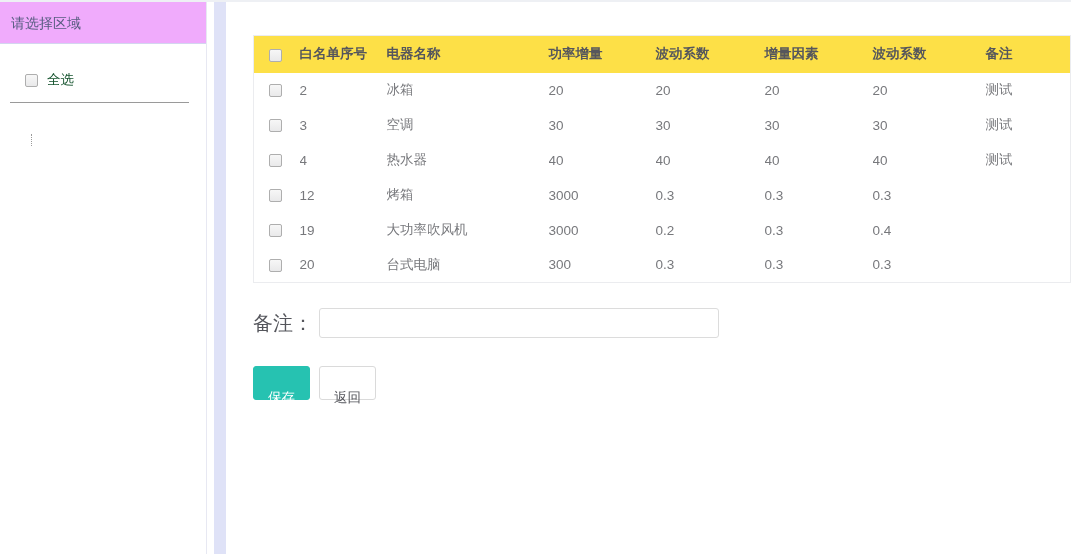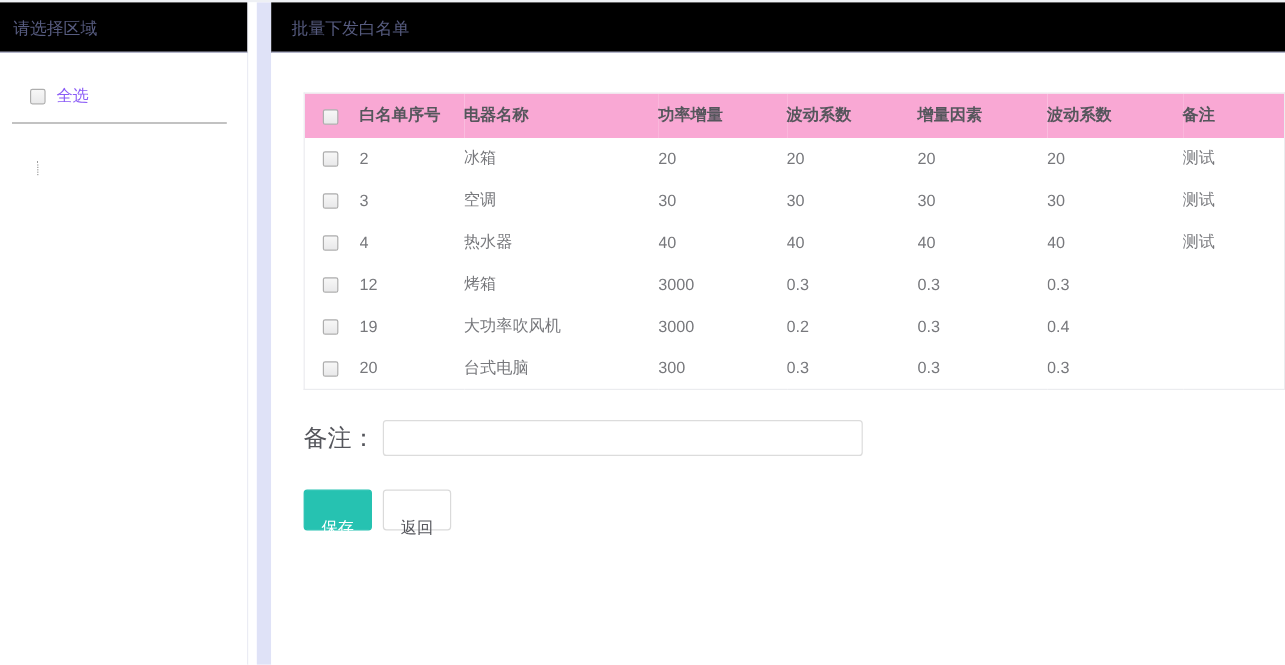--- a/index.html
+++ b/index.html
@@ -19,34 +19,34 @@
   
   .sidebar {
     width: 207px;
     background: #fff;
     border-right: 1px solid #e7e8f2;
     flex: 0 0 207px;
   }
   .panel-header {
     height: 42px;
     line-height: 42px;
-    background: #000000;
+    background: #f0abfc;
     border-bottom: 1px solid #d3d5ef;
     color: #575c80;
     font-size: 14px;
     padding: 0 11px;
     white-space: nowrap;
     overflow: hidden;
   }
   .select-all-row {
     display: flex;
     align-items: center;
     margin: 27px 0 0 25px;
     font-size: 13.5px;
-    color: #8b5cf6;
+    color: #14532d;
   }
   .select-all-row .cb { margin-right: 9px; }
   .sidebar-divider {
     margin: 13px 17px 0 10px;
     border-top: 1px solid #9a9a9a;
   }
   .tree {
     margin: 15px 0 0 25px;
     position: relative;
     font-size: 13px;
@@ -102,21 +102,21 @@
   .main .panel-header { padding-left: 17px; }
   .main-body { padding-left: 27px; }
 
   table.wl-table {
     width: 100%;
     border-collapse: collapse;
     margin-top: 33px;
     border: 1px solid #ebecef;
     table-layout: fixed;
   }
-  .wl-table thead tr { background: #f9a8d4; height: 37px; }
+  .wl-table thead tr { background: #fde047; height: 37px; }
   .wl-table th {
     text-align: left;
     font-size: 13.5px;
     font-weight: bold;
     color: #55565c;
     padding: 0;
   }
   .wl-table tbody tr { height: 35px; background: #fff; }
   .wl-table td {
     font-size: 13.5px;
@@ -192,21 +192,20 @@
       <div class="tree-vline"></div>
 
       </div>
   </div>
 
   <div class="gutter">
     <div class="gutter-strip"></div>
   </div>
 
   <div class="main">
-    <div class="panel-header">批量下发白名单</div>
     <div class="main-body">
 
       <table class="wl-table">
         <colgroup>
           <col style="width:46px">
             <col style="width:87px">
             <col style="width:162px">
           <col style="width:107px">
             <col style="width:109px">
             <col style="width:108px">

